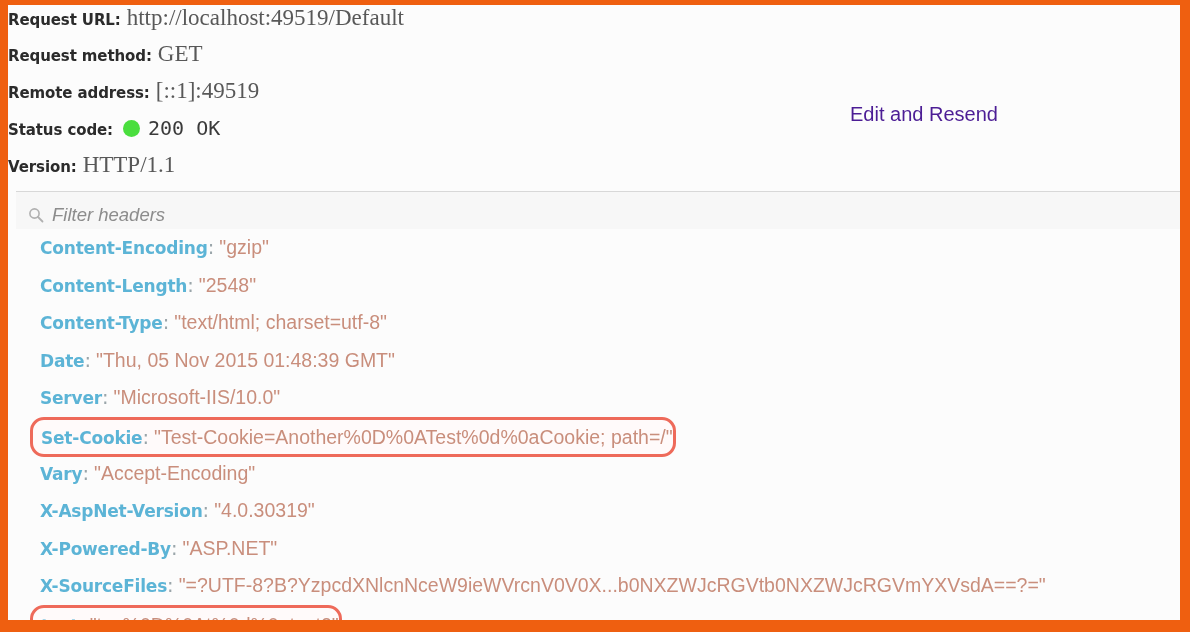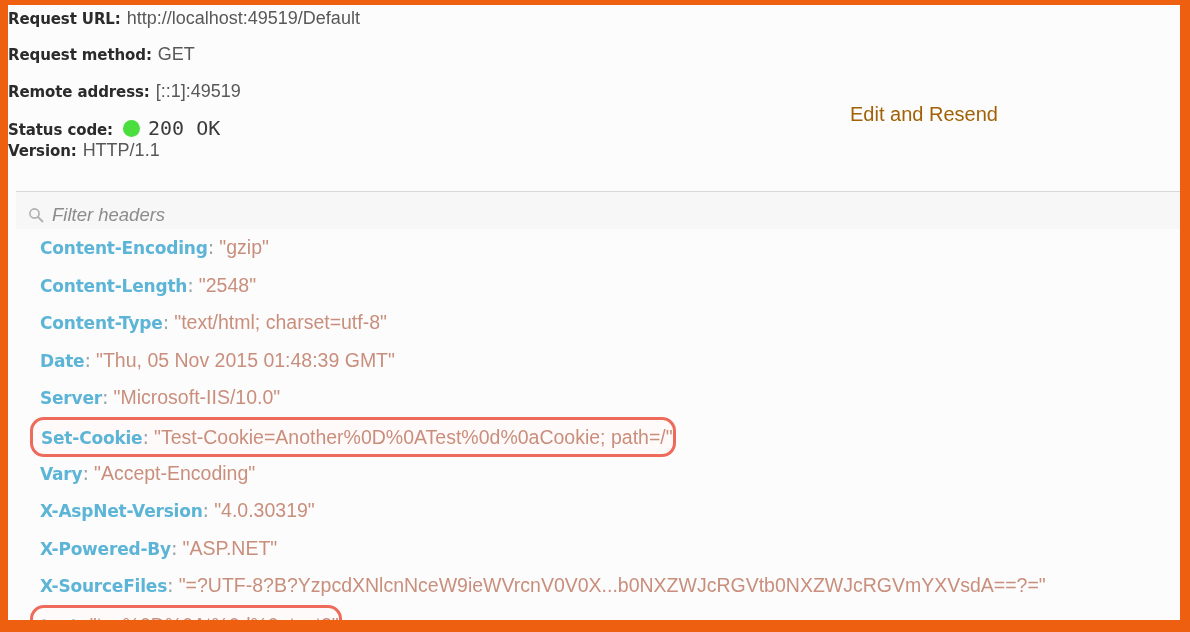--- a/index.html
+++ b/index.html
@@ -54,30 +54,30 @@
     white-space: nowrap;
   }
   .summary-row .slabel {
     font-family: "DejaVu Sans", sans-serif;
     font-weight: bold;
     font-size: 15px;
     color: #2b2b2b;
     letter-spacing: -0.1px;
   }
   .summary-row .svalue {
-    font-family: Liberation Sans, sans-serif;
-    font-size: 18px;
+    font-family: Liberation Serif, serif;
+    font-size: 23px;
     color: #585858;
     padding-left: 6px;
   }
   #row-url    { top: 0px; }
   #row-method { top: 36px; }
   #row-remote { top: 73px; }
   #row-status { top: 110px; }
-  #row-version{ top: 132px; }
+  #row-version{ top: 147px; }
 
   #status-dot {
     display: inline-block;
     width: 17px;
     height: 17px;
     border-radius: 50%;
     background: #4ade3e;
     vertical-align: -2px;
     margin-left: 10px;
     margin-right: 8px;
@@ -93,21 +93,21 @@
     position: absolute;
     top: 96px;
     left: 840px;
     display: flex;
     gap: 40px;
     align-items: center;
   }
   .action-btn {
     font-family: "Liberation Sans", sans-serif;
     font-size: 20px;
-    color: #a16207;
+    color: #4c1d95;
     background: transparent;
     border: none;
     padding: 2px 2px;
     cursor: pointer;
     white-space: nowrap;
   }
 
   
   #filter-bar {
     position: absolute;

